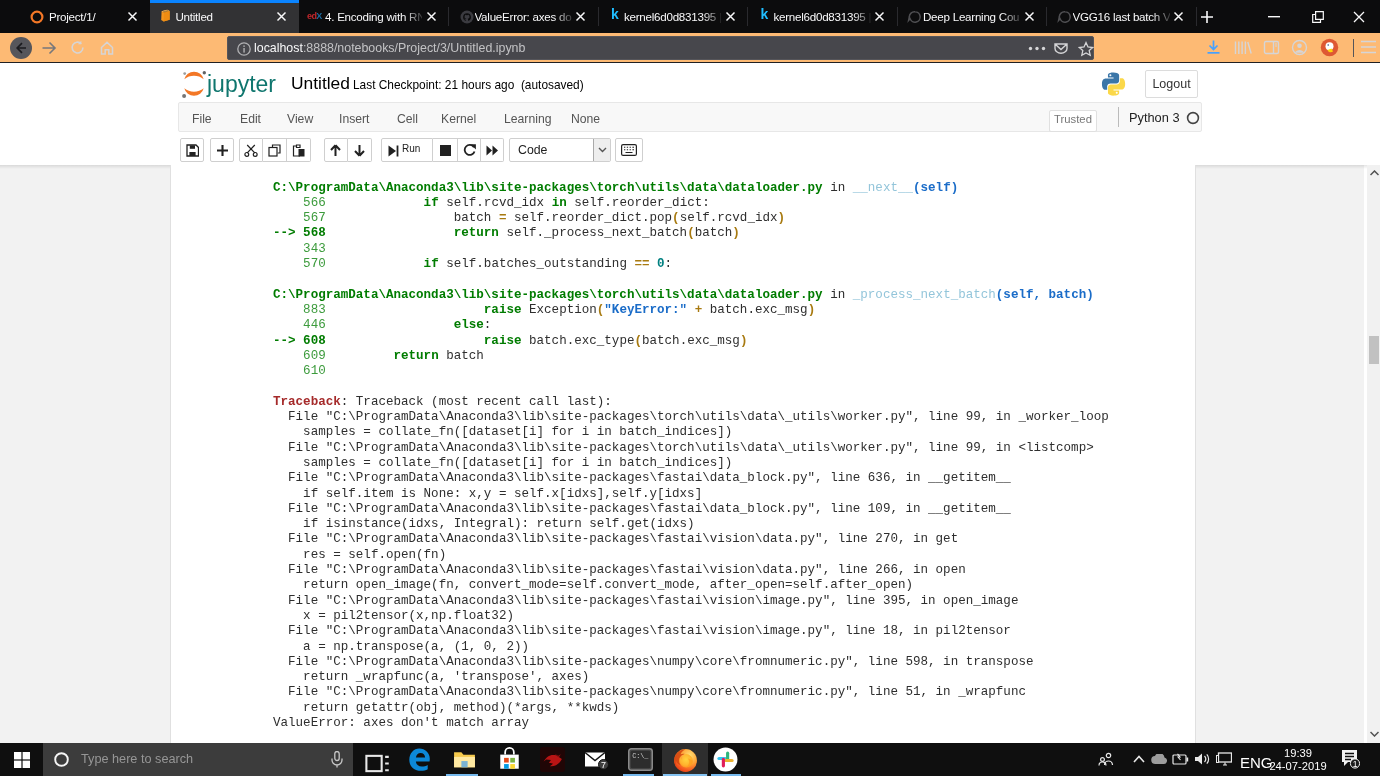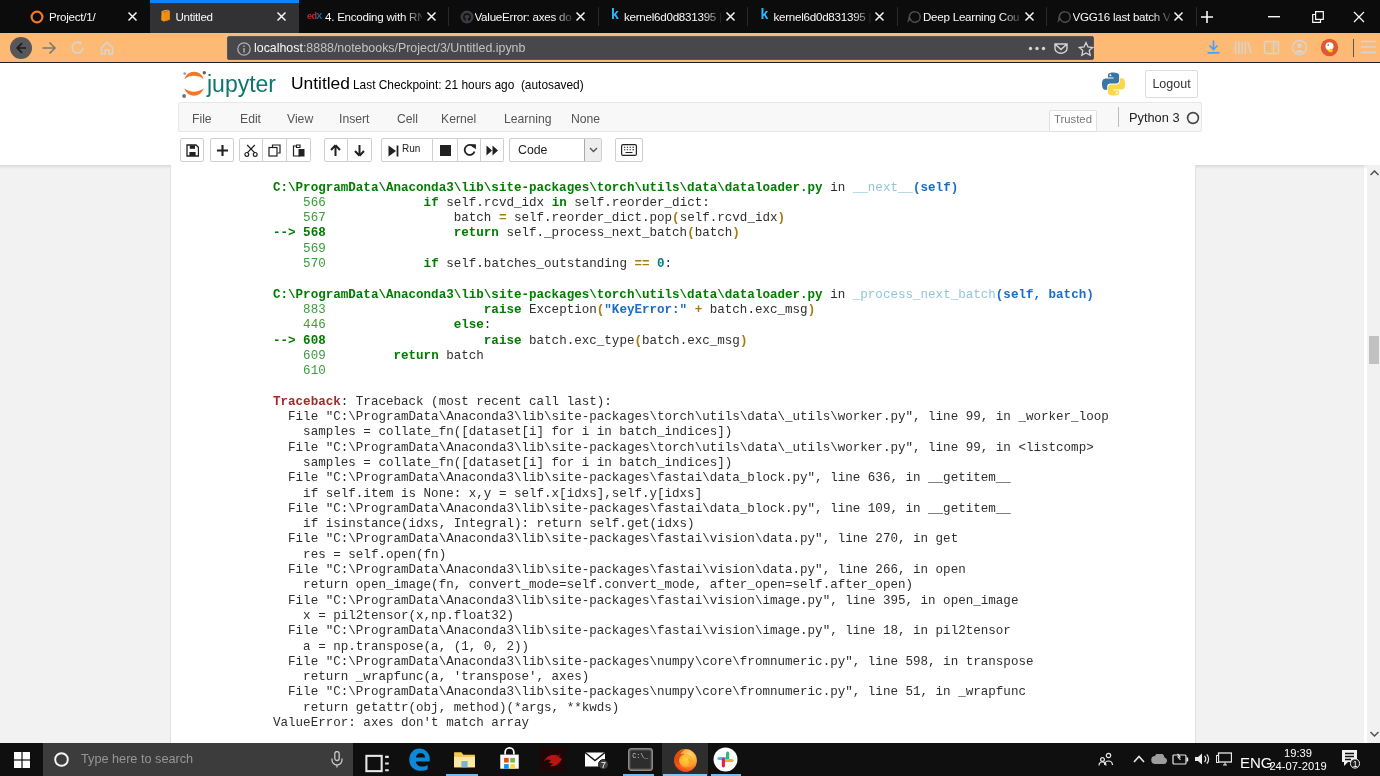--- a/index.html
+++ b/index.html
@@ -314,21 +314,21 @@
       <svg width="13" height="13" viewBox="0 0 13 13">
         <path d="M10.9 3.2 A 5.0 5.0 0 1 0 11.5 7.4" stroke="#212121" stroke-width="1.8" fill="none"></path>
         <path d="M7.6 0.2 L12.9 0.2 L12.9 5.5 z" fill="#212121"></path>
       </svg>
     </div>
   <div class="tbtn grp-r" style="left:481px;width:23px;">
       <svg width="13" height="11" viewBox="0 0 13 11" style="margin-top:6px">
         <path d="M0.5 0.5 L6 5.5 L0.5 10.5 z M6.5 0.5 L12 5.5 L6.5 10.5 z" fill="#212121"></path>
       </svg>
     </div>
-  <div class="tbtn grp-s" style="left:509px;width:93px;">
+  <div class="tbtn grp-s" style="left:509px;width:102px;">
       <span style="position:absolute;left:8px;top:4px;font-size:12.3px;color:#212121">Code</span>
       <div style="position:absolute;right:0;top:0;width:17px;height:22px;background:#eee;border-left:1px solid #aaa;">
         <svg style="margin:8px auto 0" width="9" height="6" viewBox="0 0 9 6">
           <path d="M1 1 L4.5 4.5 L8 1" stroke="#555" stroke-width="1.4" fill="none"></path>
         </svg>
       </div>
     </div>
   <div class="tbtn grp-s" style="left:615px;width:28px;">
       <svg width="16" height="12" viewBox="0 0 16 12">
         <rect x="0.6" y="0.6" width="14.8" height="10.8" rx="1.5" fill="none" stroke="#212121" stroke-width="1.2"></rect>
@@ -338,21 +338,21 @@
 </div>
 
 <div id="contentbg"></div>
 <div id="wstrip"></div>
 <div class="abs" style="left:0;top:165px;width:1380px;height:4px;background:linear-gradient(to bottom, rgba(0,0,0,0.10), rgba(0,0,0,0));"></div>
 <div id="nbcontainer"></div>
 <div id="code"><span class="gb">C:\ProgramData\Anaconda3\lib\site-packages\torch\utils\data\dataloader.py</span> in <span class="cy">__next__</span><span class="bb">(self)</span>
 <span class="gn">    566</span>             <span class="gb">if</span> self.rcvd_idx <span class="gb">in</span> self.reorder_dict:
 <span class="gn">    567</span>                 batch <span class="ob">=</span> self.reorder_dict.pop<span class="ob">(</span>self.rcvd_idx<span class="ob">)</span>
 <span class="gb">--&gt; 568</span>                 <span class="gb">return</span> self._process_next_batch<span class="ob">(</span>batch<span class="ob">)</span>
-<span class="gn">    569</span> 
+<span class="gn">    343</span> 
 <span class="gn">    570</span>             <span class="gb">if</span> self.batches_outstanding <span class="ob">==</span> <span class="tb">0</span>:
 
 <span class="gb">C:\ProgramData\Anaconda3\lib\site-packages\torch\utils\data\dataloader.py</span> in <span class="cy">_process_next_batch</span><span class="bb">(self, batch)</span>
 <span class="gn">    883</span>                     <span class="gb">raise</span> Exception<span class="ob">(</span><span class="bb">"KeyError:"</span> <span class="ob">+</span> batch.exc_msg<span class="ob">)</span>
 <span class="gn">    446</span>                 <span class="gb">else</span>:
 <span class="gb">--&gt; 608</span>                     <span class="gb">raise</span> batch.exc_type<span class="ob">(</span>batch.exc_msg<span class="ob">)</span>
 <span class="gn">    609</span>         <span class="gb">return</span> batch
 <span class="gn">    610</span> 
 
 <span class="rb">Traceback</span>: Traceback (most recent call last):

